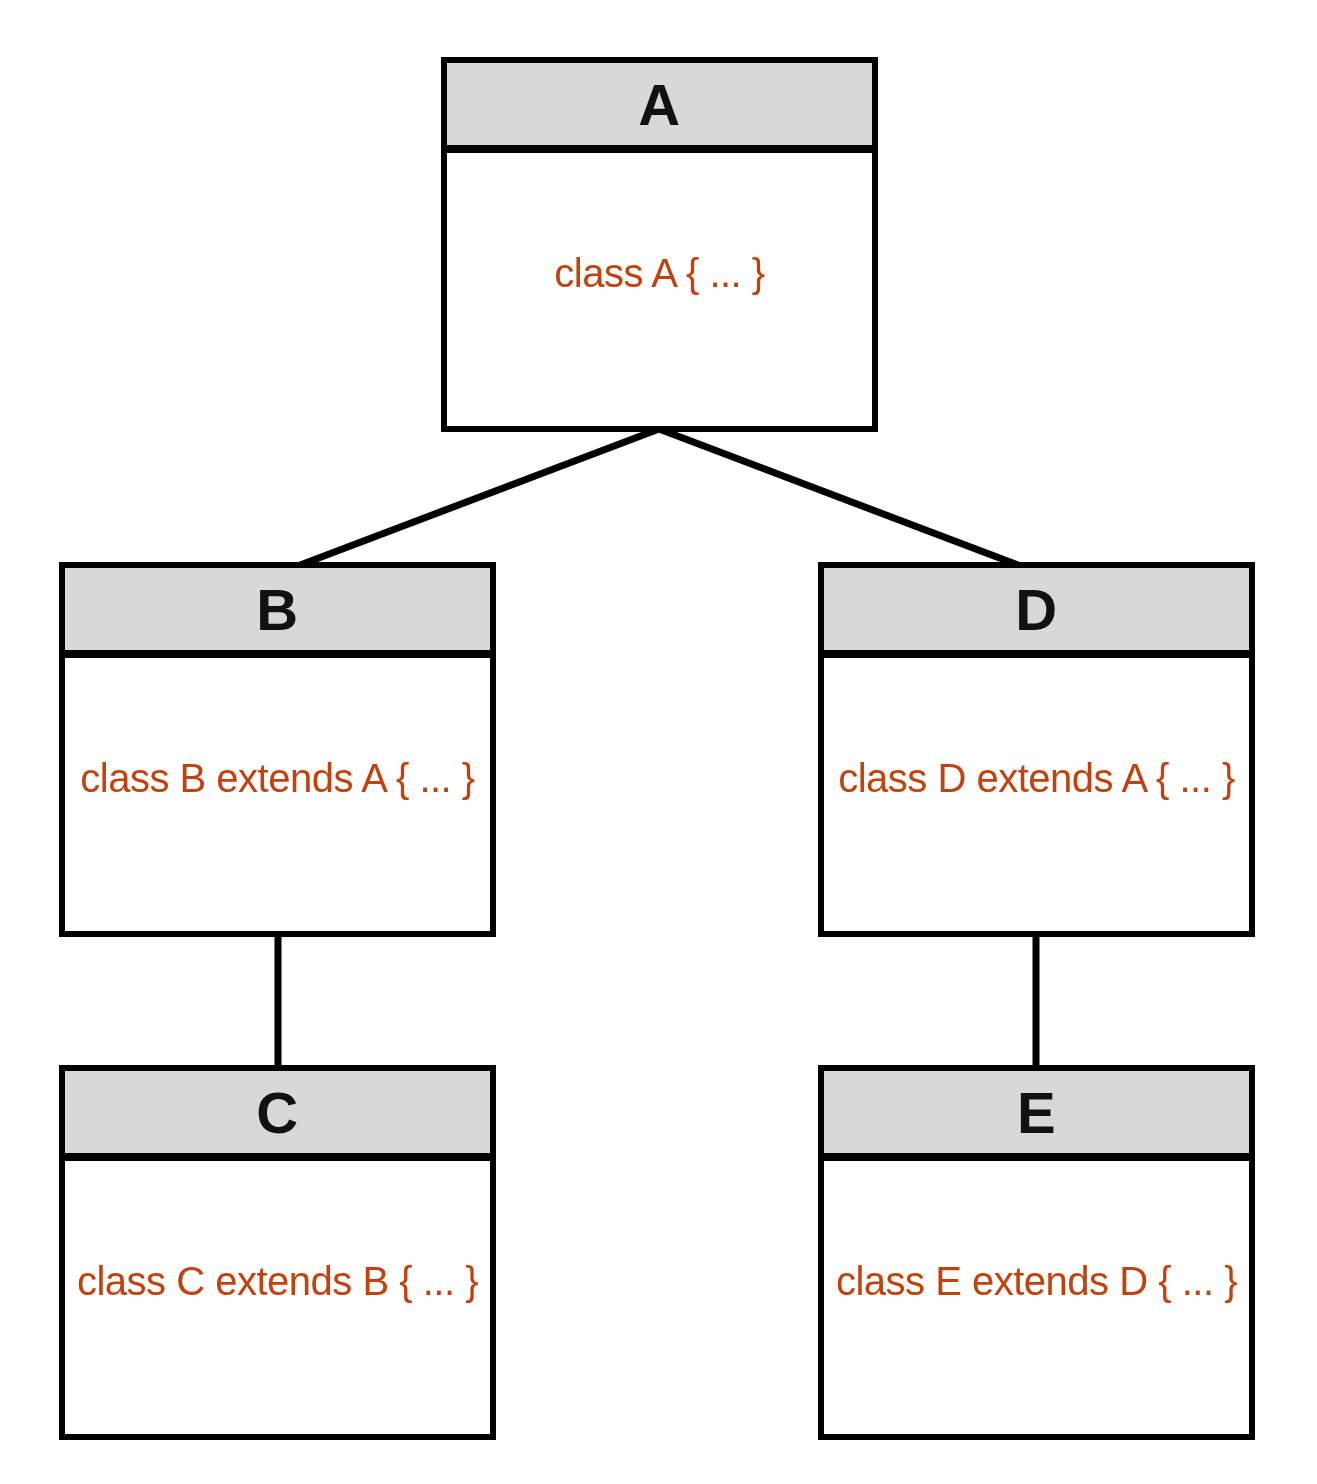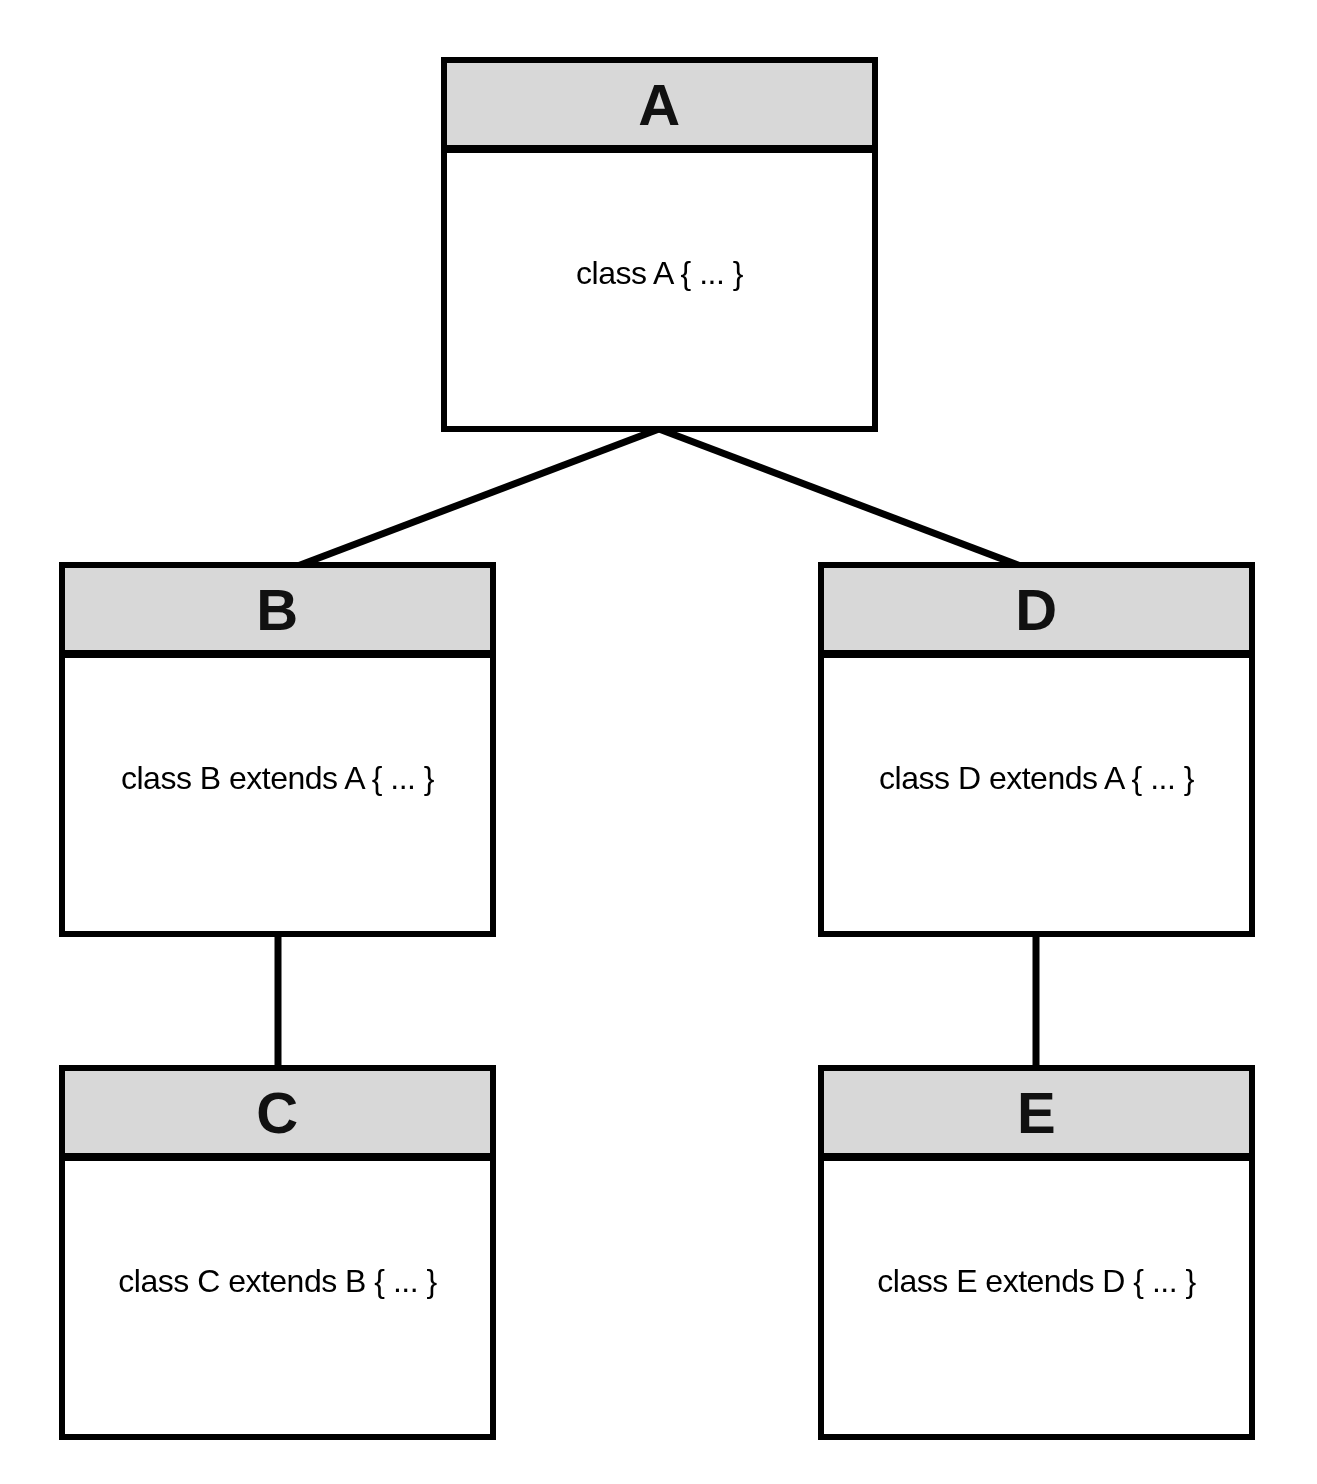--- a/index.html
+++ b/index.html
@@ -48,23 +48,23 @@
     color: #111111;
     letter-spacing: 0.5px;
   }
   .box-body {
     flex: 1 1 auto;
     display: flex;
     align-items: center;
     justify-content: center;
     box-sizing: border-box;
     padding-bottom: 32px;
-    font-size: 32px;
+    font-size: 40px;
     font-weight: 400;
-    color: #000000;
+    color: #c2410c;
     letter-spacing: -0.5px;
     white-space: nowrap;
   }
   
   .pos-a { left: 441px; top: 57px; }
   .pos-b { left: 59px;  top: 562px; }
   .pos-d { left: 818px; top: 562px; }
   .pos-c { left: 59px;  top: 1065px; }
   .pos-e { left: 818px; top: 1065px; }
 </style>

